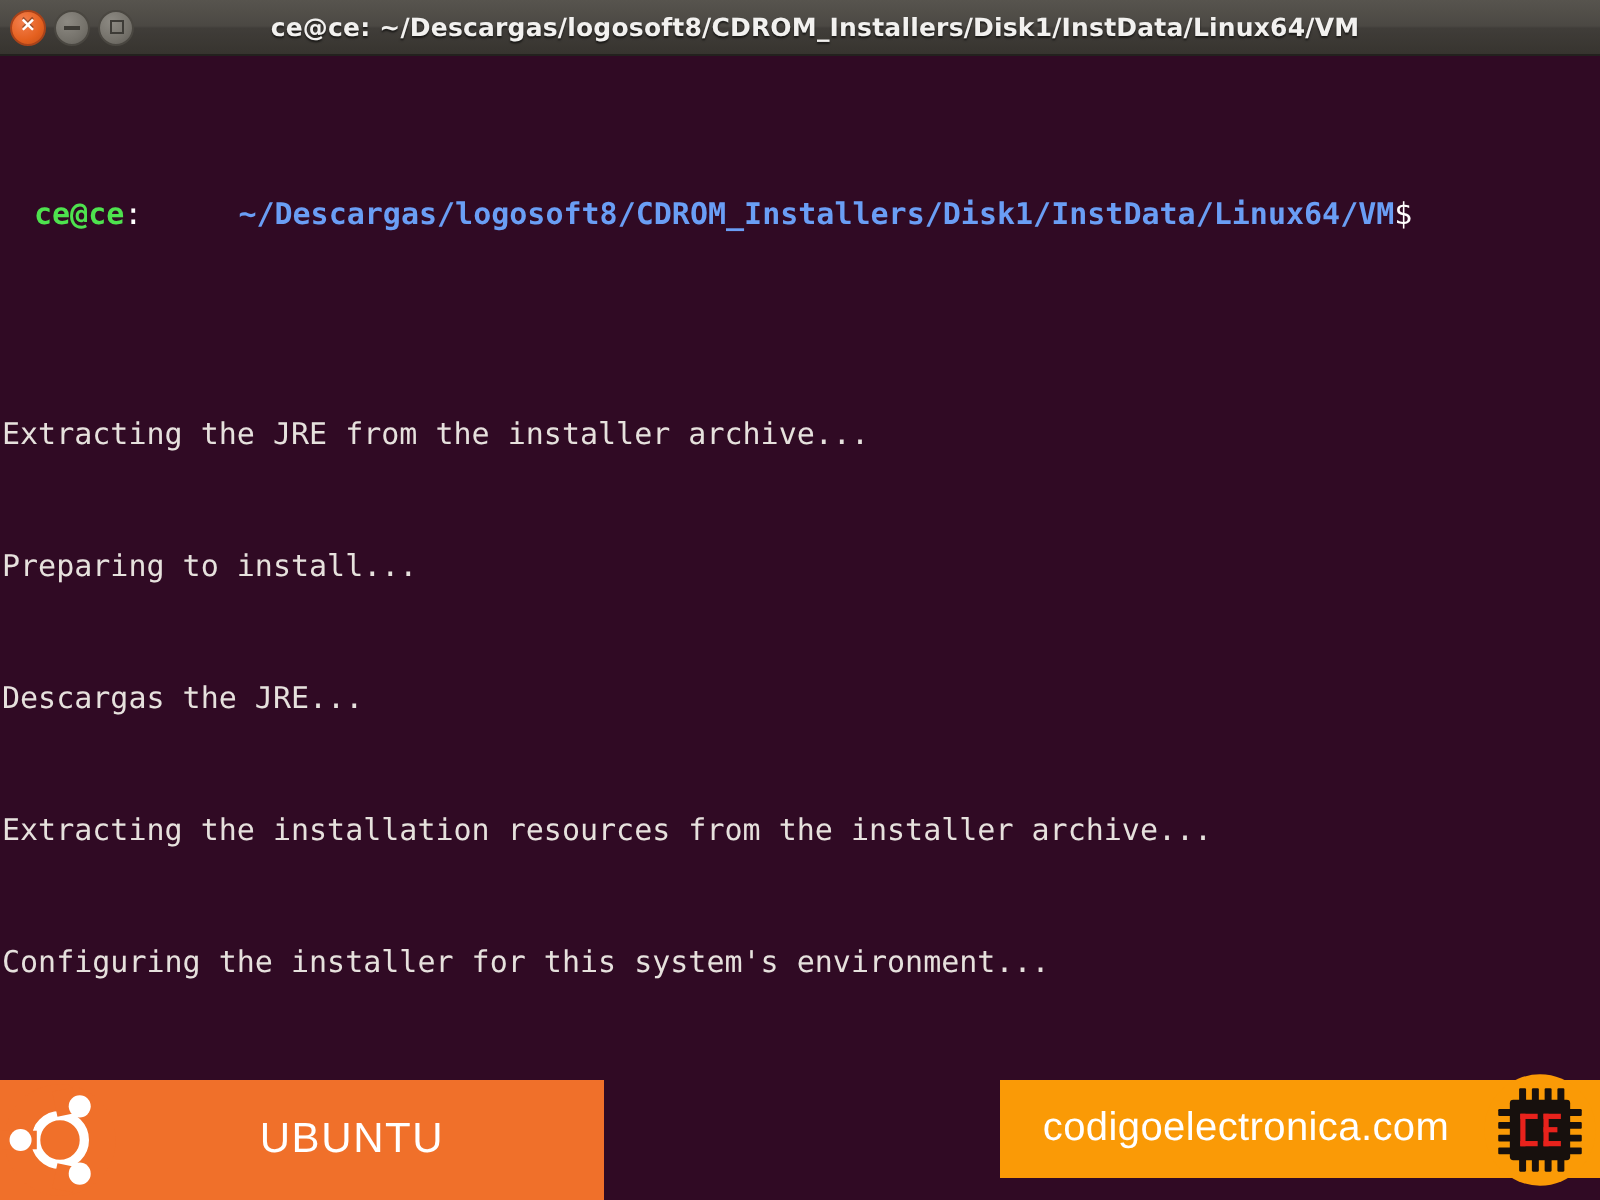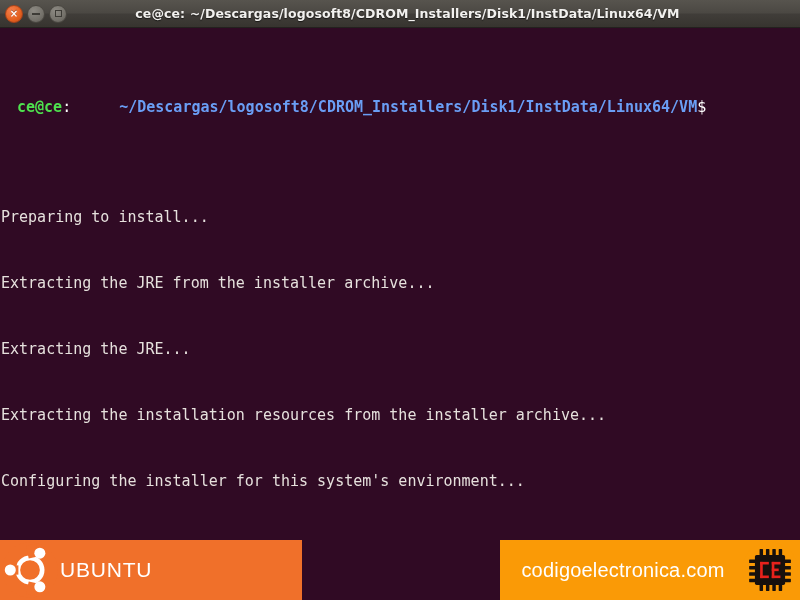--- a/index.html
+++ b/index.html
@@ -139,33 +139,34 @@
   .ulogo-wrap {
     width: 60px;
     height: 60px;
     flex: 0 0 60px;
     display: flex;
     align-items: center;
     justify-content: center;
   }
   .ubuntu-label {
     flex: 1;
+    text-align: center;
     color: #ffffff;
     font-family: "Liberation Sans", sans-serif;
     font-size: 21px;
     letter-spacing: .8px;
     padding-right: 10px;
   }
 
   .banner-right {
     position: absolute;
     left: 500px;
     top: 540px;
     width: 300px;
-    height: 60px;
+    height: 49px;
     background: #fa9a06;
     display: flex;
     align-items: center;
     box-sizing: border-box;
     justify-content: space-between;
   }
   .ce-label {
     flex: 1;
     text-align: center;
     color: #ffffff;
@@ -201,23 +202,23 @@
       </div>
     </div>
     <div class="titletext">ce@ce: ~/Descargas/logosoft8/CDROM_Installers/Disk1/InstData/Linux64/VM</div>
   </div>
 
   <div class="terminal">
 
     <div class="tline"><span class="c-user">ce@ce</span><span class="c-colon">:</span><span class="c-path">~/Descargas/logosoft8/CDROM_Installers/Disk1/InstData/Linux64/VM</span><span class="c-dollar">$</span></div>
 
 
+    <div class="tline c-out">Extracting the JRE from the installer archive...</div>
     <div class="tline c-out">Preparing to install...</div>
-    <div class="tline c-out">Extracting the JRE from the installer archive...</div>
-    <div class="tline c-out">Extracting the JRE...</div>
+    <div class="tline c-out">Descargas the JRE...</div>
     <div class="tline c-out">Extracting the installation resources from the installer archive...</div>
     <div class="tline c-out">Configuring the installer for this system's environment...</div>
     
     
 
   </div>
 
   <div class="banner-left">
     <div class="ulogo-wrap">
       <svg width="58" height="58" viewBox="0 0 100 100">

